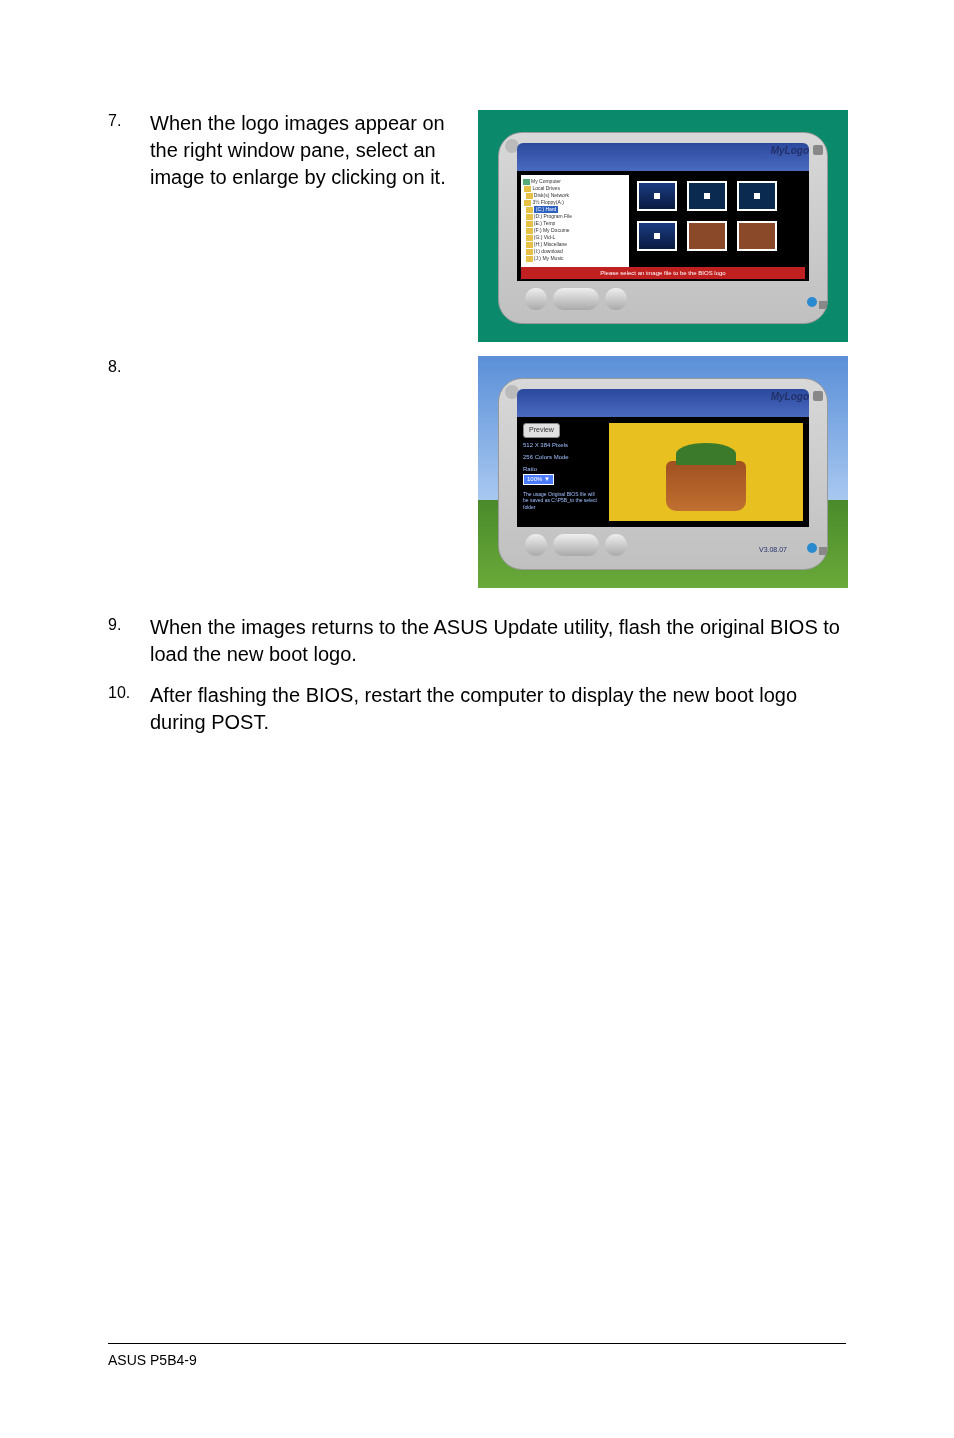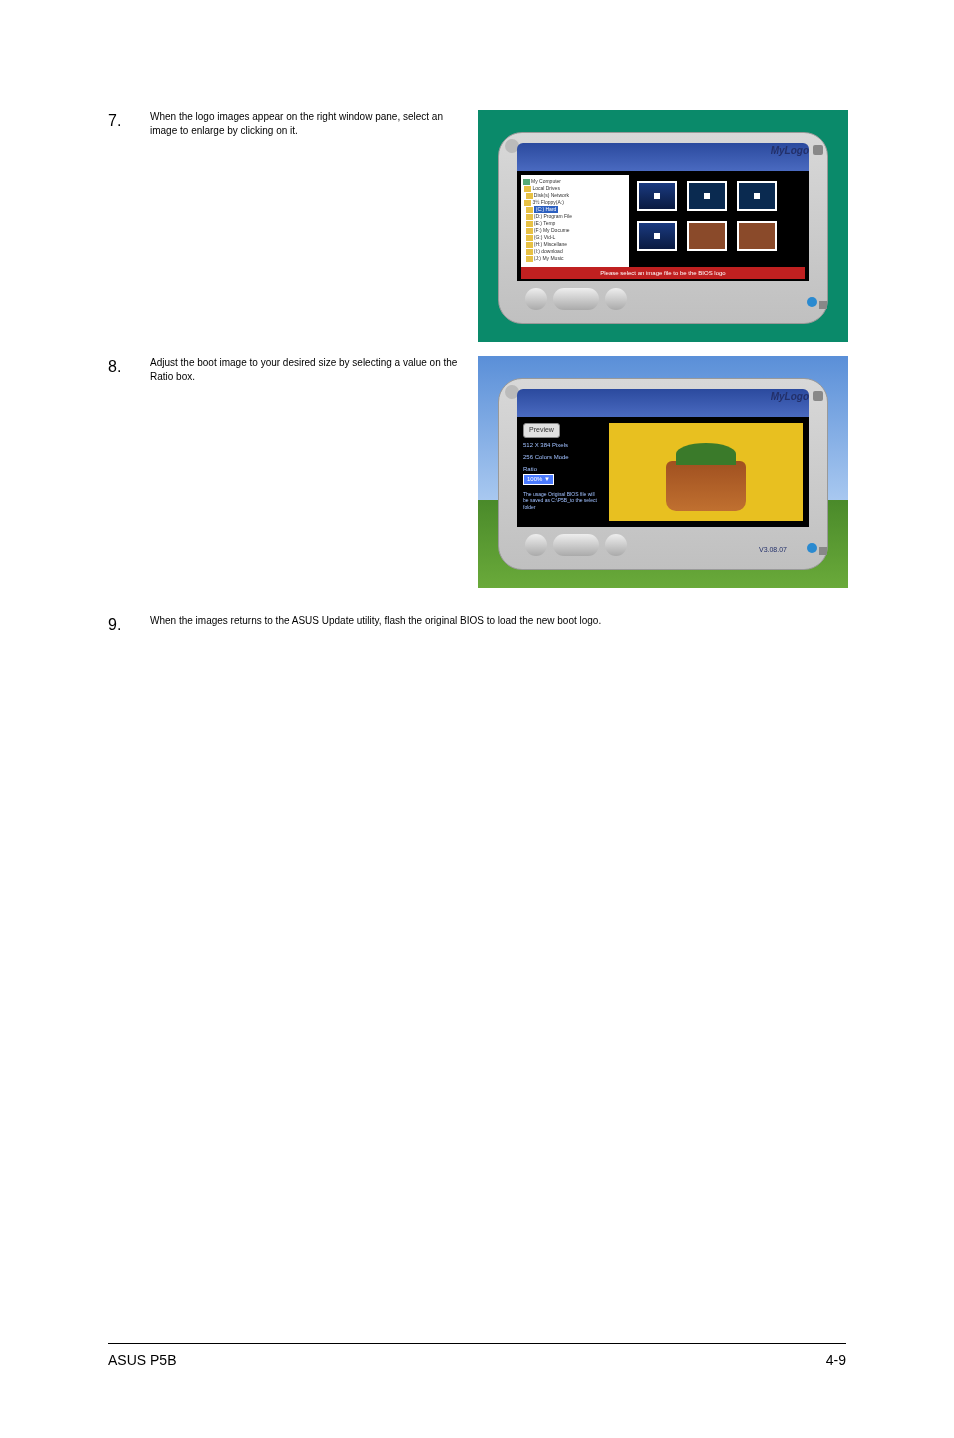--- a/index.html
+++ b/index.html
@@ -20,21 +20,21 @@
     margin-bottom: 14px;
   }
   .step-num {
     width: 42px;
     flex-shrink: 0;
     font-size: 16px;
     line-height: 1.35;
   }
   .step-text {
     flex: 1;
-    font-size: 10px;
+    font-size: 20px;
     line-height: 1.35;
   }
   .row-with-img {
     display: flex;
     align-items: flex-start;
     margin-bottom: 14px;
   }
   .row-with-img .text-col {
     width: 370px;
     flex-shrink: 0;
@@ -182,21 +182,20 @@
   .ss2-led2{position:absolute; right:0px; bottom:14px; width:8px;height:8px;background:#888;}
 
   .footer {
     position: absolute;
     left: 108px;
     right: 108px;
     bottom: 70px;
     border-top: 1px solid #000;
     padding-top: 8px;
     display: flex;
-    justify-content: space-between;
     font-size: 14px;
     color: #000;
   }
   .after-imgs { margin-top: 26px; }
 </style>
 </head>
 <body>
 
 <div class="page">
 
@@ -256,21 +255,20 @@
           <div class="ss1-led2"></div>
         </div>
       </div>
     </div>
   </div>
 
   <div class="row-with-img">
     <div class="text-col">
       <div class="step">
         <div class="step-num">8.</div>
-        <div class="step-text">Adjust the boot image to your desired size by selecting a value on the Ratio box.</div>
       </div>
     </div>
     <div class="img-col">
       <div class="screenshot">
         <div class="ss2-bg">
           <div class="ss2-sky"></div>
           <div class="ss2-grass"></div>
         </div>
         <div class="ss2-device">
           <div class="ss2-header"></div>
@@ -302,19 +300,23 @@
     </div>
   </div>
 
   <div class="after-imgs"></div>
 
   <div class="step">
     <div class="step-num">9.</div>
     <div class="step-text">When the images returns to the ASUS Update utility, flash the original BIOS to load the new boot logo.</div>
   </div>
 
+  <div class="step">
+    <div class="step-num">10.</div>
+    <div class="step-text">After flashing the BIOS, restart the computer to display the new boot logo during POST.</div>
+  </div>
 
 </div>
 
 <div class="footer">
   <span>ASUS P5B</span>
   <span>4-9</span>
 </div>
 
 </body></html>

